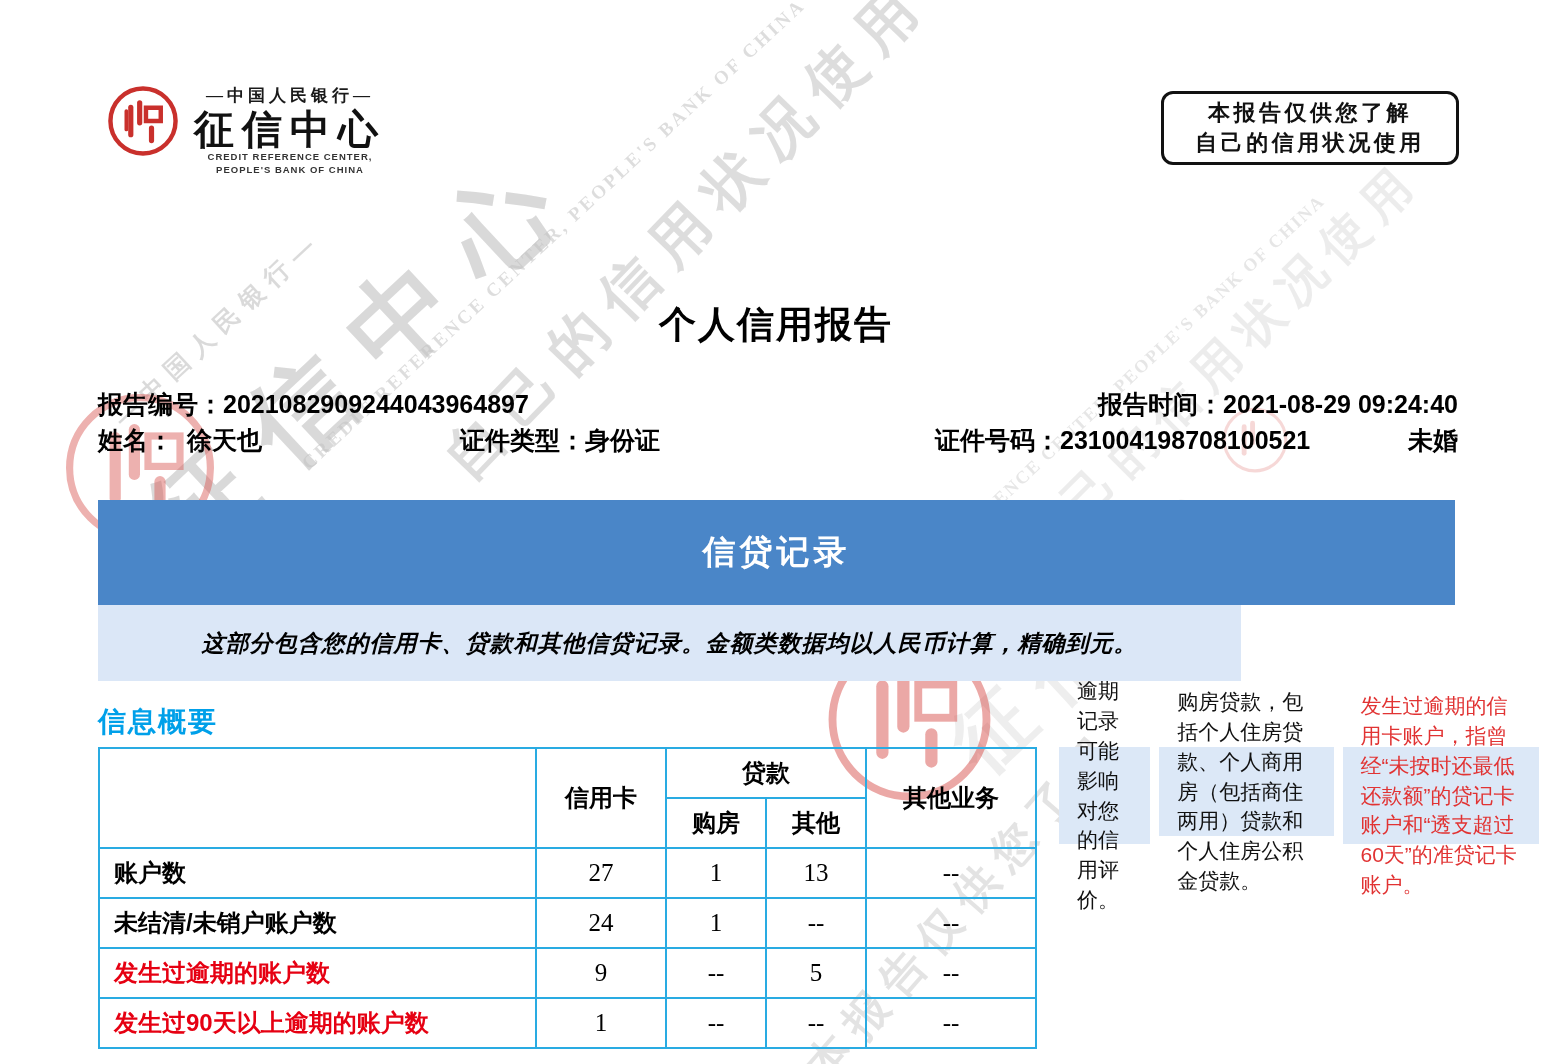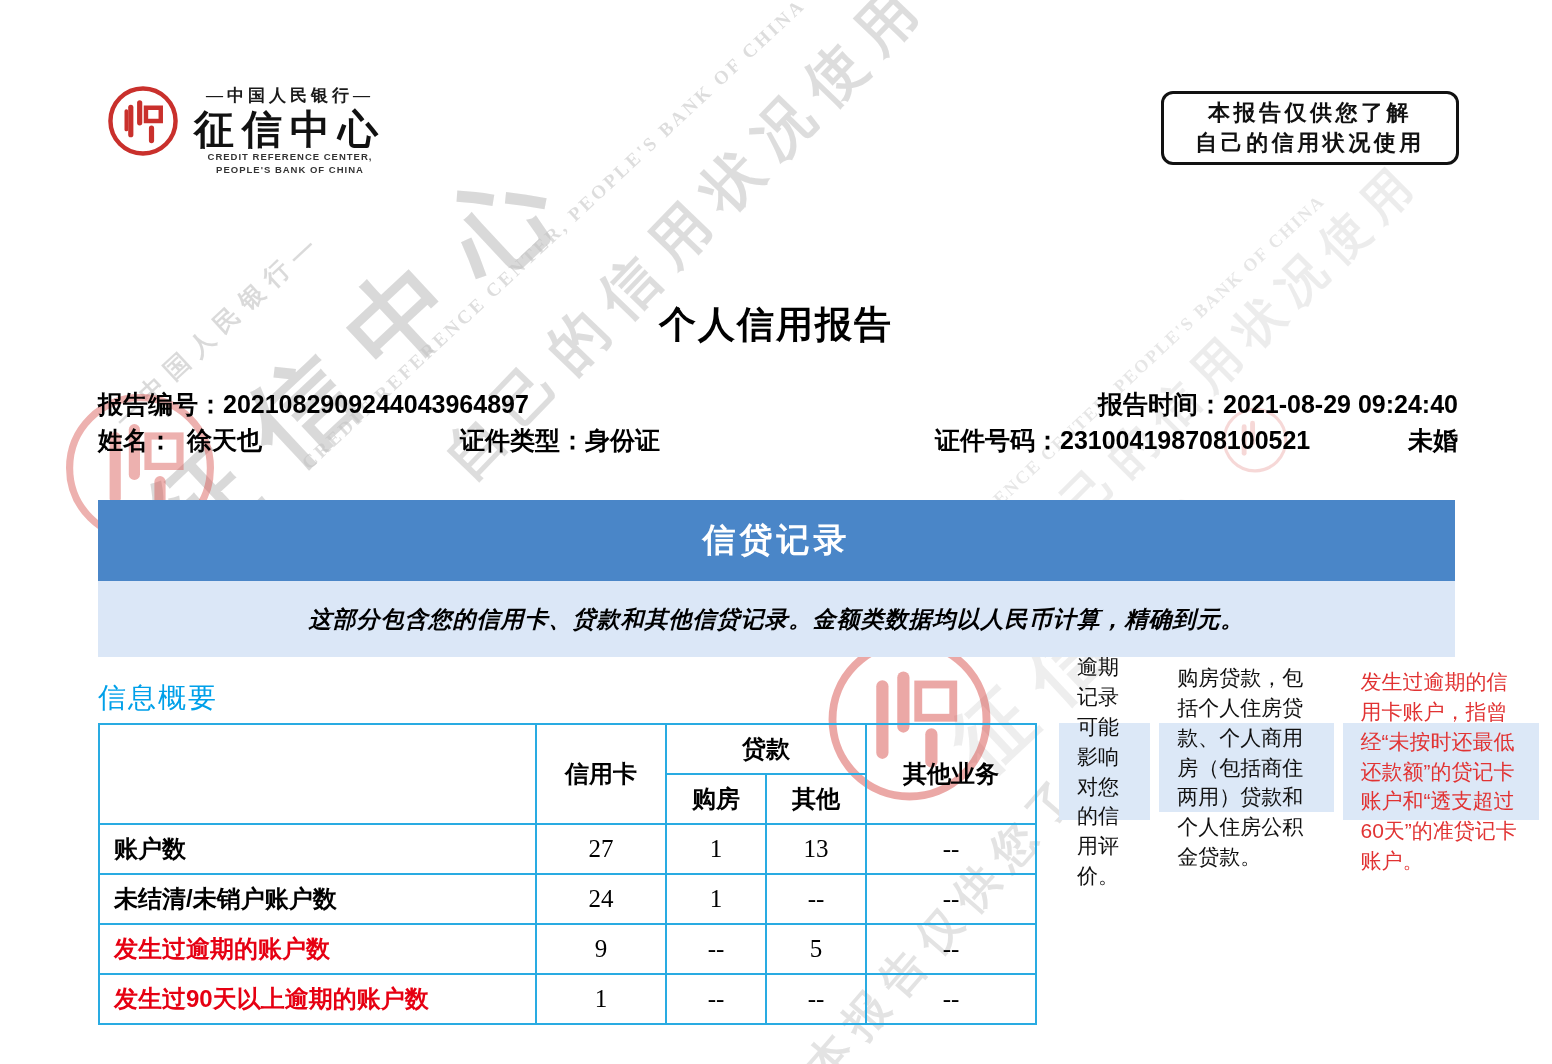--- a/index.html
+++ b/index.html
@@ -42,28 +42,28 @@
   .meta-line2 { margin-top: 4px; height: 32px; }
   .meta span { font-size: 25px; }
   .m-abs { position: absolute; white-space: nowrap; }
   .m-report-no { left: 0; }
   .m-report-time { right: 0; }
   .m-name { left: 0; }
   .m-idtype { left: 362px; }
   .m-idno { left: 837px; text-align: center; }
   .m-marital { right: 0; }
 
-  .banner { width: 1357px; margin: 44px 0 0 98px; height: 81px; background: #4a86c8;
+  .banner { width: 1357px; margin: 44px 0 0 98px; height: 105px; background: #4a86c8;
     display: flex; align-items: center; justify-content: center; }
   .banner-title { color: #fff; font-size: 33px; font-weight: 700; letter-spacing: 4px; }
-  .band { width: 1357px; margin-left: 98px; height: 76px; background: #dbe7f7;
+  .band { width: 1143px; margin-left: 98px; height: 76px; background: #dbe7f7;
     display: flex; align-items: center; justify-content: center; }
   .band-text { font-size: 23px; font-weight: 800; font-style: italic; color: #000; letter-spacing: 1px; }
 
-  .section-heading { margin: 22px 16px 6px 98px; color: #00a0e9; font-size: 28px; font-weight: 400; letter-spacing: 2px; }
+  .section-heading { margin: 22px 16px 6px 98px; color: #00a0e9; font-size: 28px; font-weight: 700; letter-spacing: 2px; }
 
   .main-row { display: flex; margin-left: 98px; align-items: flex-start; }
 
   table.summary { border-collapse: collapse; table-layout: fixed; width: 937px; background: transparent; }
   table.summary col.c-label { width: 437px; }
   table.summary col.c-card { width: 130px; }
   table.summary col.c-house { width: 100px; }
   table.summary col.c-other { width: 100px; }
   table.summary col.c-biz { width: 170px; }
   table.summary th, table.summary td { border: 2.5px solid #29abe2; height: 50px; vertical-align: middle; }

